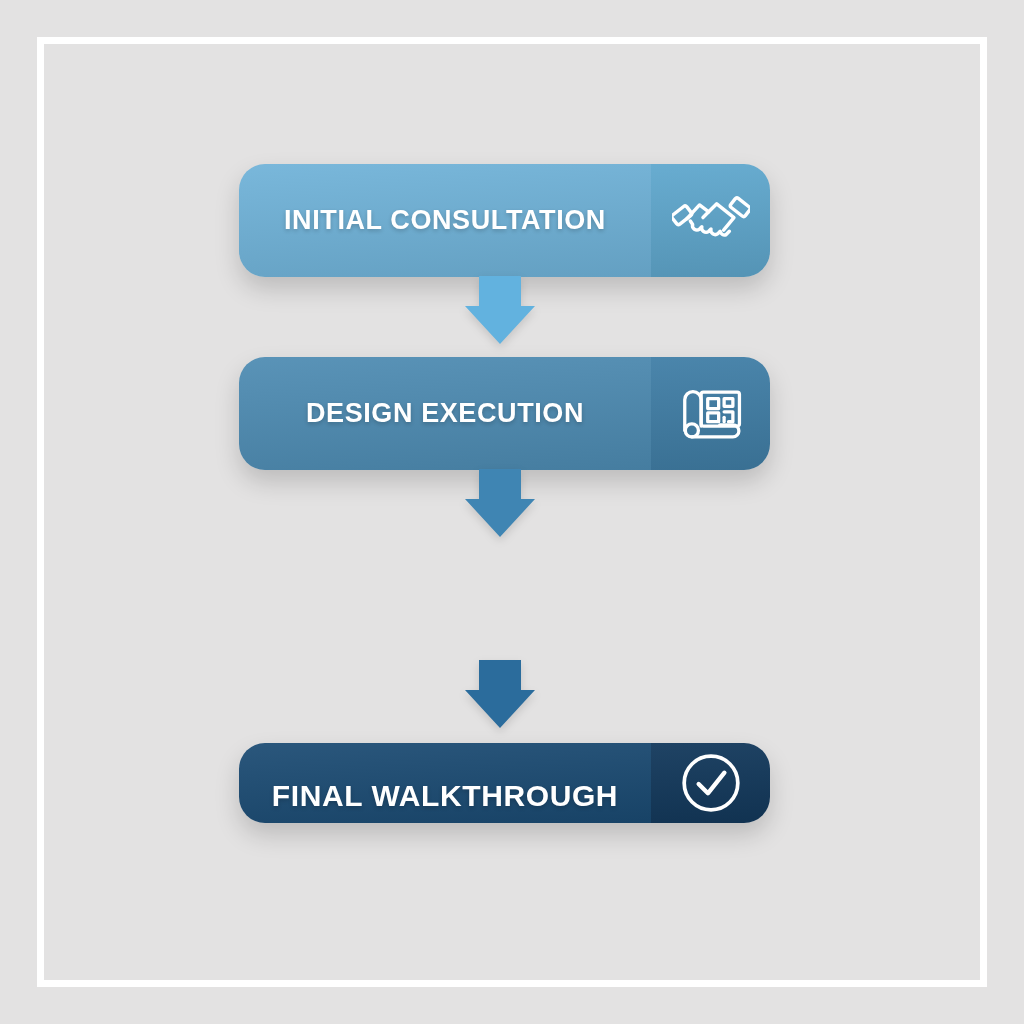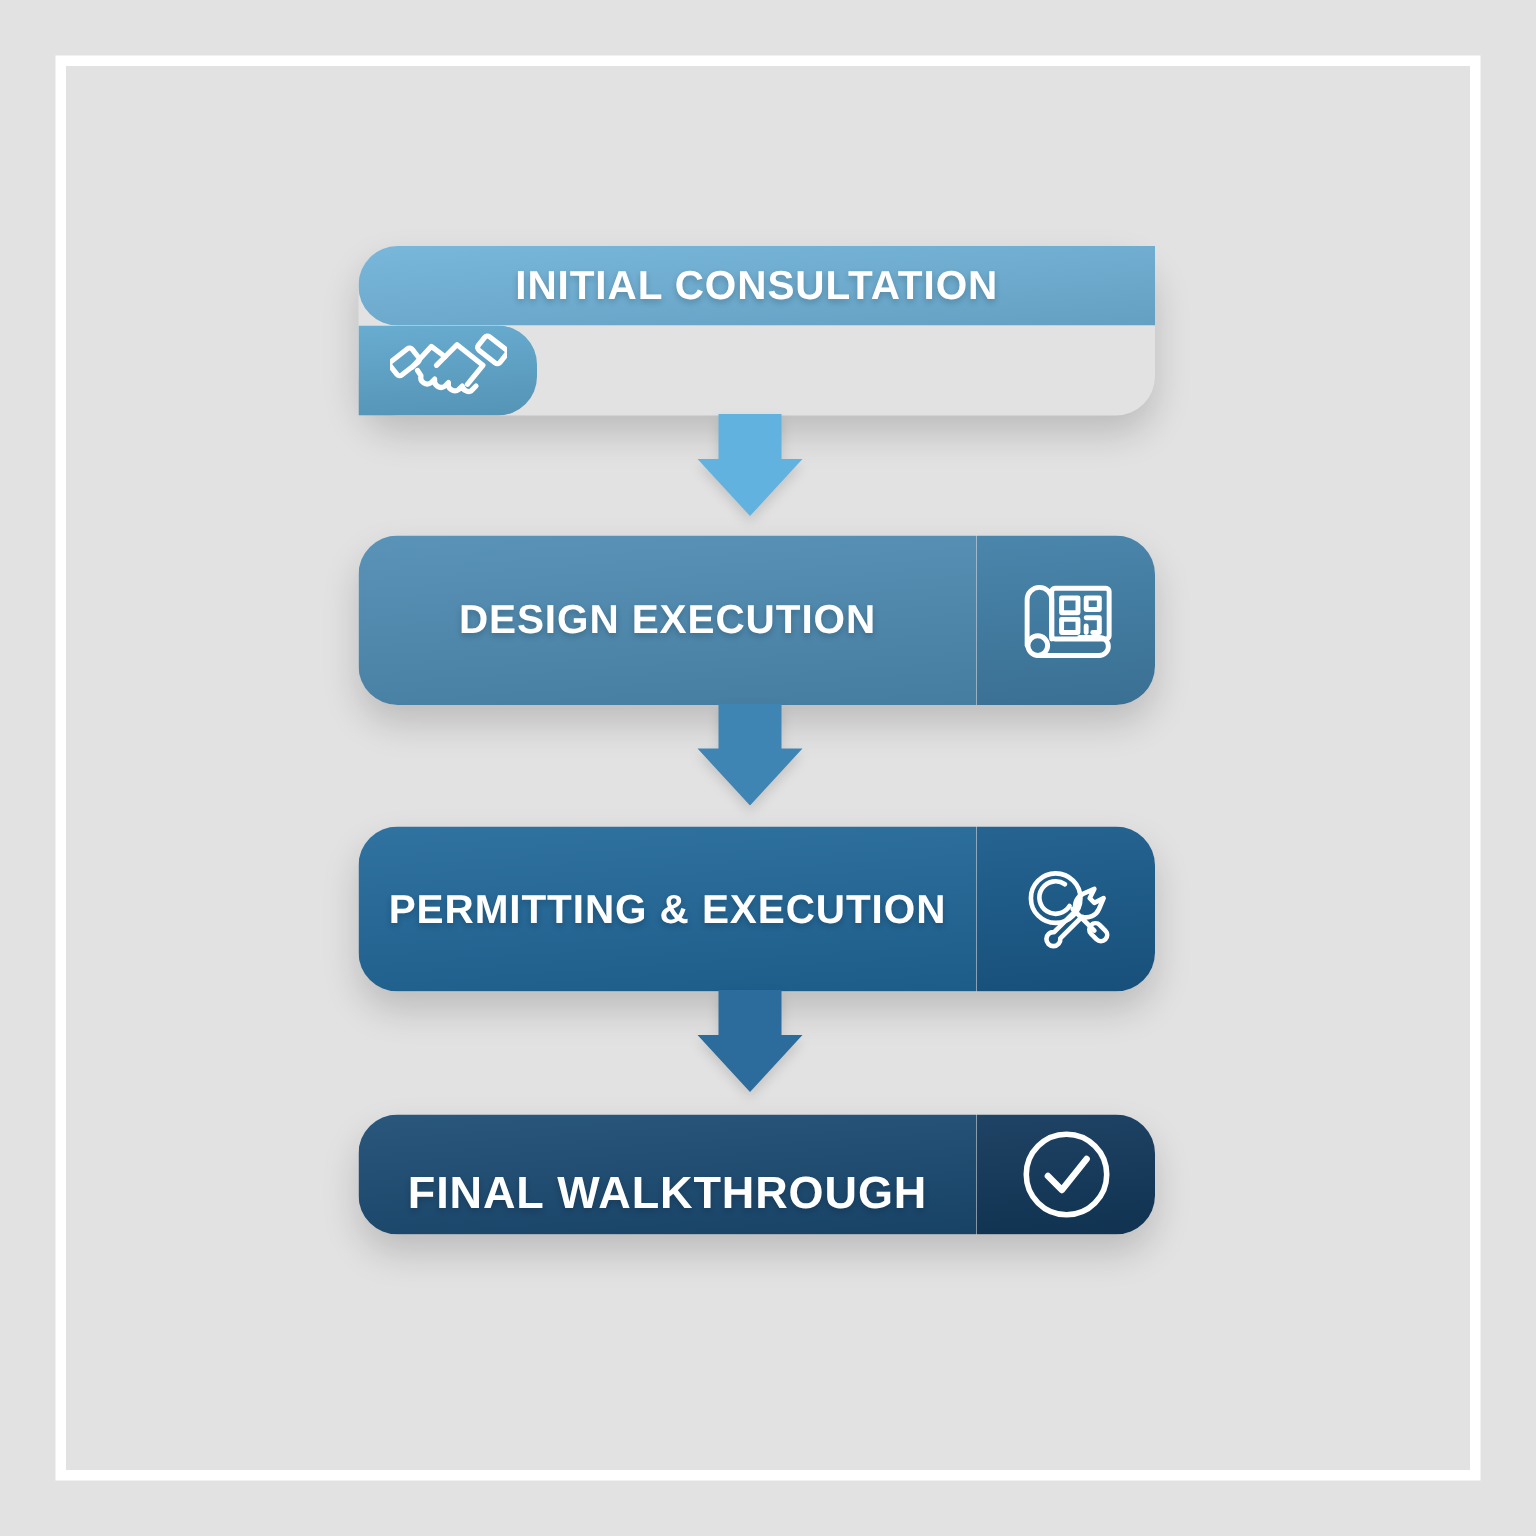--- a/index.html
+++ b/index.html
@@ -20,21 +20,21 @@
                 background-image:linear-gradient(176deg, rgba(255,255,255,0.05), rgba(0,0,0,0.12)); }
 
   .step-label { color:#ffffff; font-weight:bold; font-size:27px; letter-spacing:0.6px;
                 text-shadow:0 2px 4px rgba(0,0,0,0.20); white-space:nowrap; }
 
   #step-4 .step-main { flex-direction:column; justify-content:flex-start; padding-top:36px; }
   #step-4 .step-label { font-size:30px; }
   .step-sublabel { margin-top:4px; width:270px; text-align:center; color:#eef2f5;
                    font-size:24px; line-height:30px; text-shadow:0 1px 3px rgba(0,0,0,0.15); }
 
-  #step-1 { top:164px; height:113px;flex-direction:column; }
+  #step-1 { top:164px; height:113px; }
   #step-2 { top:357px; height:113px; }
   #step-3 { top:551px; height:110px; }
   #step-4 { top:743px; height:80px; }
 
   .arrow { position:absolute; left:464px; width:72px; height:68px;
            filter:drop-shadow(0 4px 4px rgba(0,0,0,0.13)); }
   #arrow-1 { top:276px; }
   #arrow-2 { top:469px; }
   #arrow-3 { top:660px; }
 
@@ -86,36 +86,20 @@
           <path d="M14.5 48 H52 a5.5 5.5 0 0 0 0 -11 H40"></path>
         </svg>
       </span>
     </div>
   </div>
 
   <svg class="arrow" id="arrow-2" viewBox="0 0 72 68">
     <polygon points="15,0 57,0 57,30 71,30 36,68 1,30 15,30" style="fill: rgb(63, 133, 179);"></polygon>
   </svg>
 
-  <div class="step" id="step-3">
-    <div class="step-main" style="background-color: rgb(32, 103, 153);">
-      <div class="step-label">PERMITTING &amp; EXECUTION</div>
-    </div>
-    <div class="step-panel" style="background-color: rgb(26, 91, 139);">
-      <span class="icon">
-        <svg width="66" height="62" viewBox="0 0 64 60" fill="none" stroke="#ffffff" stroke-width="3" stroke-linecap="round" stroke-linejoin="round">
-          <circle cx="25" cy="23" r="16"></circle>
-          <path d="M31 14 a10.5 10.5 0 1 0 3 14"></path>
-          <path d="M24 45 L38 31 a9 9 0 0 1 5 -11 l7 -3 -3 6 3 3 6 -3 -3 7 a9 9 0 0 1 -11 5 L28 49 a4.5 4.5 0 1 1 -4 -4 z"></path>
-          <path d="M36 30 L50 44"></path>
-          <rect x="46" y="41" width="13" height="8" rx="4" transform="rotate(45 52.5 45)"></rect>
-        </svg>
-      </span>
-    </div>
-  </div>
 
   <svg class="arrow" id="arrow-3" viewBox="0 0 72 68">
     <polygon points="15,0 57,0 57,30 71,30 36,68 1,30 15,30" style="fill: rgb(43, 108, 156);"></polygon>
   </svg>
 
   <div class="step" id="step-4">
     <div class="step-main" style="background-color: rgb(26, 74, 114);">
       <div class="step-label">FINAL WALKTHROUGH</div>
     </div>
     <div class="step-panel" style="background-color: rgb(19, 57, 92);">

